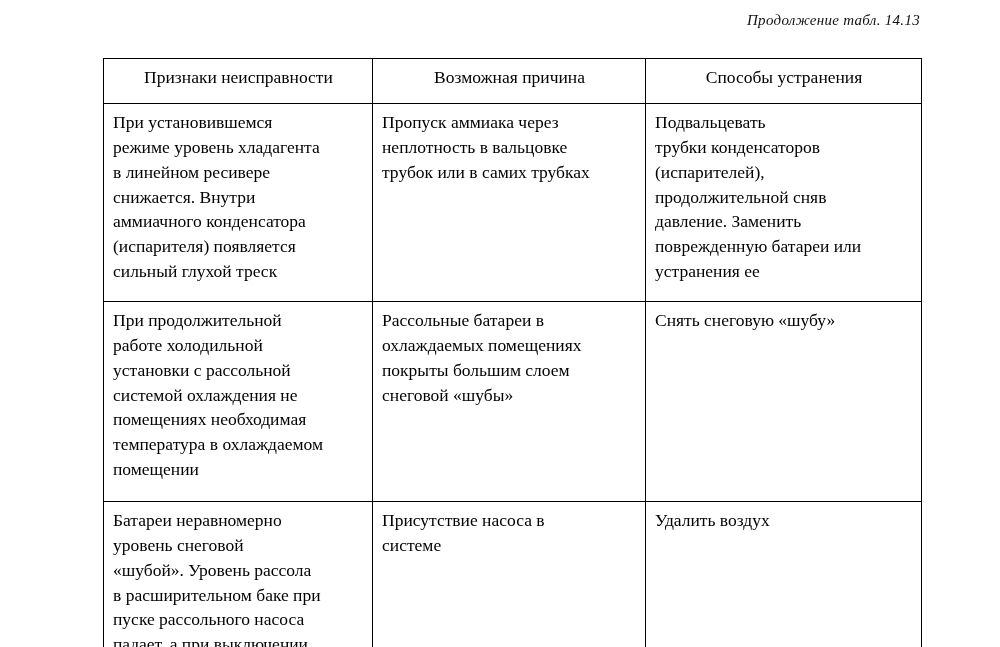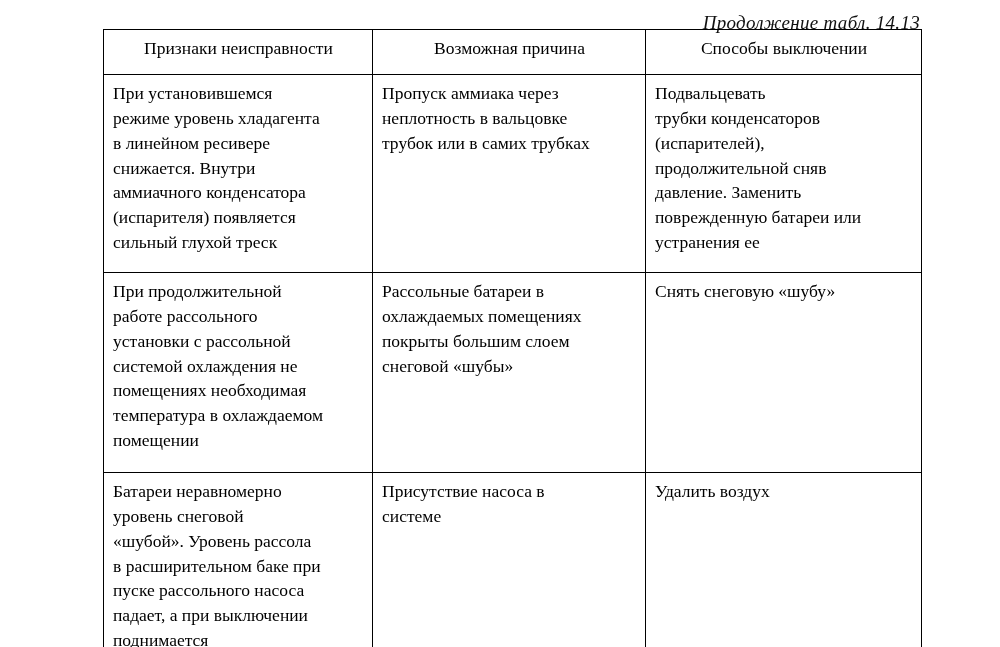--- a/index.html
+++ b/index.html
@@ -15,31 +15,31 @@
     color: #000000;
     overflow: hidden;
   }
 
   
   .caption {
     position: absolute;
     top: 12px;
     right: 80px;
     font-style: italic;
-    font-size: 19px;
+    font-size: 15px;
     letter-spacing: 0.3px;
     white-space: nowrap;
     color: #111111;
   }
 
   
   .table-wrap {
     position: absolute;
     left: 103px;
-    top: 29px;
+    top: 58px;
     width: 818px;
     height: 589px;
   }
   table.doc-table {
     width: 818px;
     height: 589px;
     border-collapse: collapse;
     table-layout: fixed;
   }
   table.doc-table td,
@@ -82,21 +82,21 @@
   <table class="doc-table">
     <colgroup>
       <col class="c1">
         <col class="c2">
         <col class="c3">
     </colgroup>
     <thead>
       <tr>
         <th>Признаки неисправности</th>
         <th>Возможная причина</th>
-        <th>Способы выключении</th>
+        <th>Способы устранения</th>
       </tr>
     </thead>
     <tbody>
       <tr class="r1">
         <td>
           <span class="cell-lines">
               <span class="ln">При установившемся</span>
               <span class="ln">режиме уровень хладагента</span>
               <span class="ln">в линейном ресивере</span>
               <span class="ln">снижается. Внутри</span>
@@ -121,21 +121,21 @@
               <span class="ln">давление. Заменить</span>
               <span class="ln">поврежденную батареи или</span>
               <span class="ln">устранения ее</span>
             </span>
         </td>
       </tr>
       <tr class="r2">
         <td>
           <span class="cell-lines">
               <span class="ln">При продолжительной</span>
-              <span class="ln">работе рассольного</span>
+              <span class="ln">работе холодильной</span>
               <span class="ln">установки с рассольной</span>
               <span class="ln">системой охлаждения не</span>
               <span class="ln">помещениях необходимая</span>
               <span class="ln">температура в охлаждаемом</span>
               <span class="ln">помещении</span>
             </span>
         </td>
         <td>
           <span class="cell-lines">
               <span class="ln">Рассольные батареи в</span>

